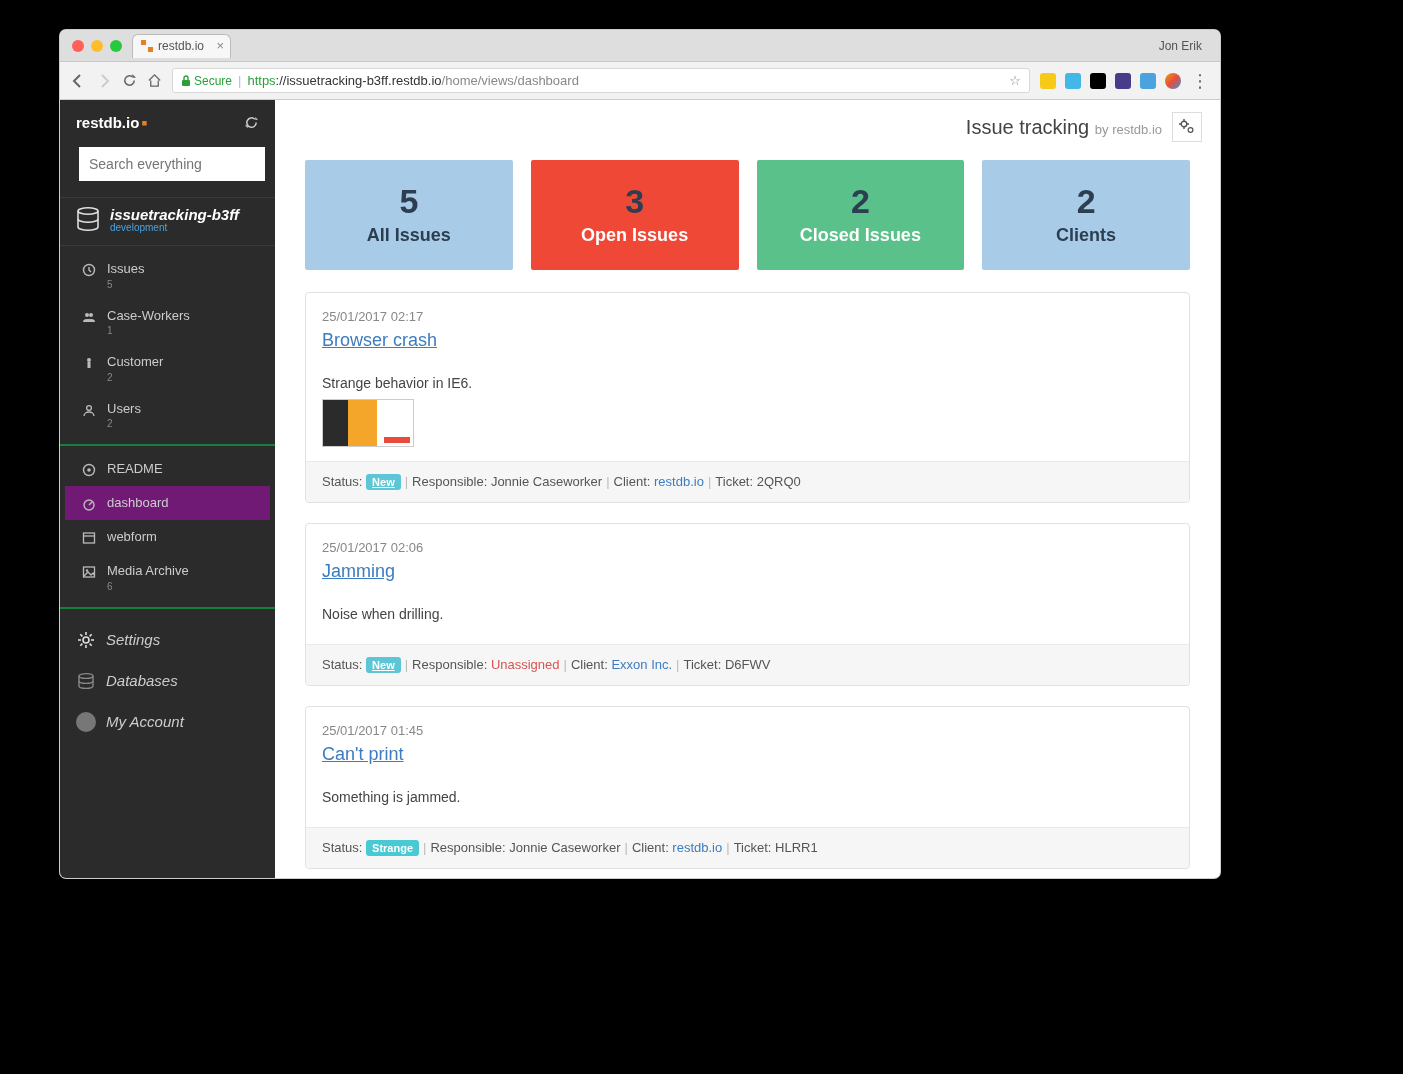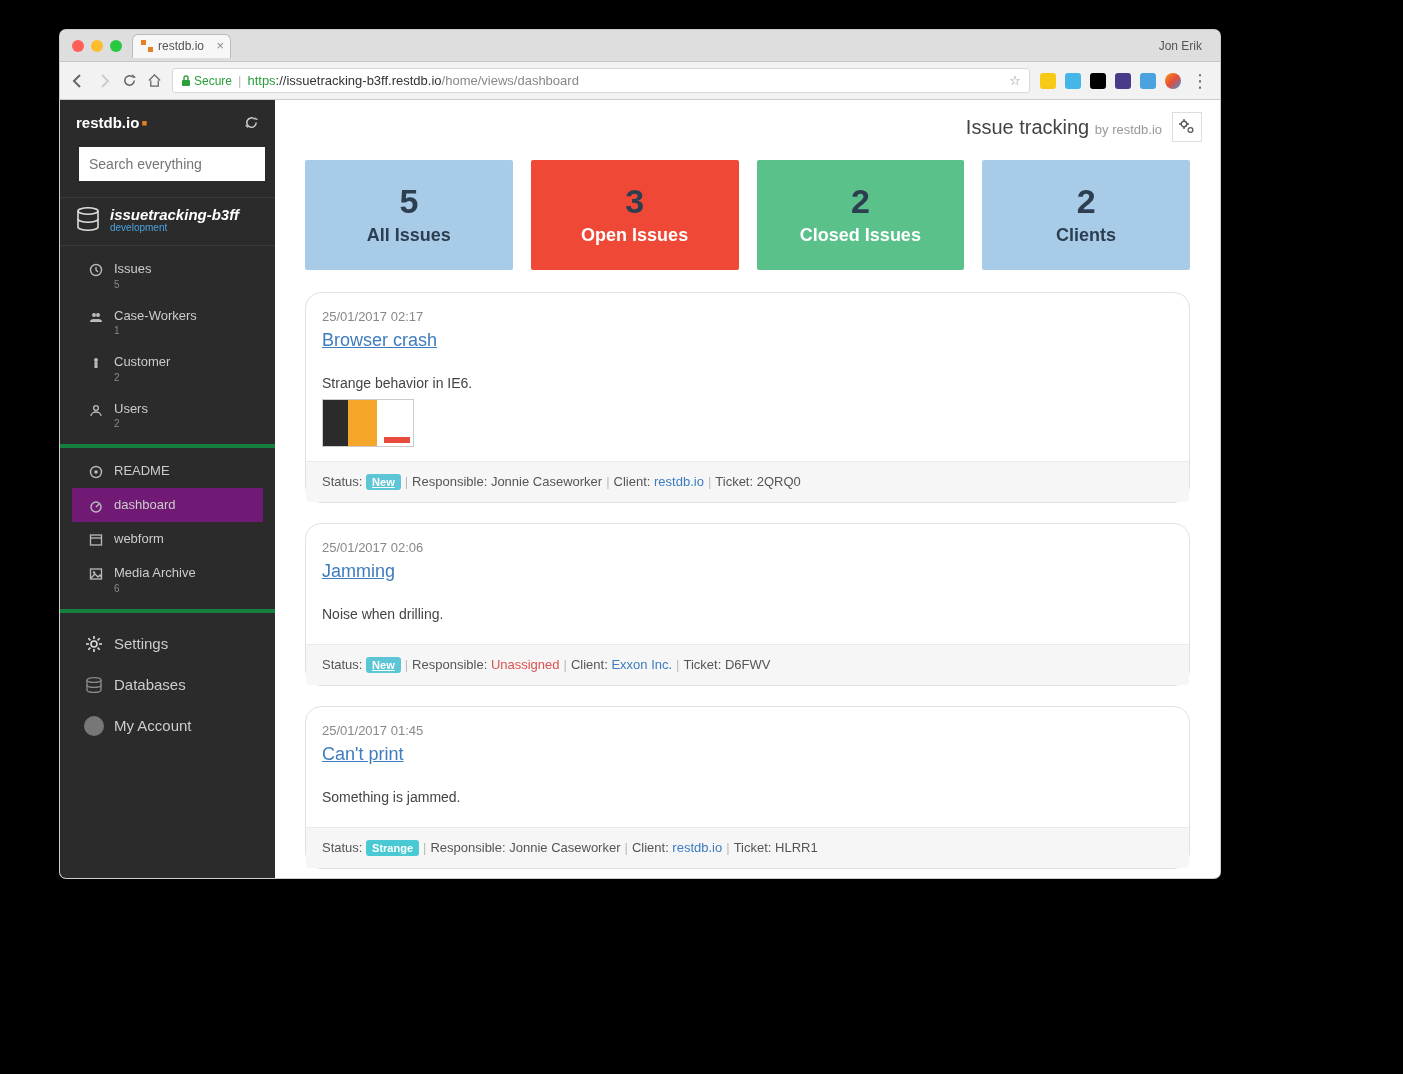--- a/index.html
+++ b/index.html
@@ -31,44 +31,44 @@
 .sb-header { display: flex; align-items: center; justify-content: space-between; padding: 14px 16px 10px; }
 .brand { font-size: 15px; font-weight: 600; color: #fff; display: flex; align-items: center; gap: 2px; }
 .brand .dot { color: #e67e22; font-size: 18px; line-height: 10px; }
 .sb-search { margin: 6px 10px 16px; padding-left: 9px; }
 .sb-search input { width: 100%; padding: 9px 10px; font-size: 14px; border: none; background: #fff; color: #555; }
 .db-block { padding: 8px 16px 12px; display: flex; align-items: center; gap: 10px; border-top: 1px solid #3a3a3a; border-bottom: 1px solid #3a3a3a; }
 .db-icon { color: #ddd; }
 .db-meta { display: flex; flex-direction: column; }
 .db-name { font-size: 15px; font-weight: 700; font-style: italic; color: #fff; }
 .db-env { font-size: 10px; color: #4aa3df; margin-top: -1px; }
-.sb-section { padding: 6px 12px; border-bottom: 4px solid #15803d; }
+.sb-section { padding: 6px 5px; border-bottom: 2px solid #15803d; }
 .sb-item { display: flex; align-items: flex-start; gap: 10px; padding: 9px 16px 8px; color: #ccc; font-size: 13px; cursor: pointer; }
 .sb-item.active { background: #701a75; }
 .sb-item .icon-slot { width: 16px; height: 16px; display: flex; align-items: center; justify-content: center; color: #bbb; flex-shrink: 0; margin-top: 1px; }
 .sb-item .item-text { display: flex; flex-direction: column; line-height: 1.2; }
 .sb-item .item-count { font-size: 10px; color: #888; margin-top: 2px; }
-.sb-bottom { padding: 10px 8px; }
+.sb-bottom { padding: 10px 0; font-style: italic; }
 .sb-bottom .sb-item { font-size: 15px; padding: 10px 16px; align-items: center; }
 .sb-bottom .sb-item .icon-slot { width: 20px; height: 20px; }
 .avatar { width: 20px; height: 20px; border-radius: 50%; background: #777; display: inline-block; }
 .main { flex: 1; background: #fff; overflow-y: auto; }
 .top-bar { display: flex; align-items: center; justify-content: flex-end; padding: 12px 18px 18px; }
 .app-title { font-size: 20px; color: #444; font-weight: 400; }
 .app-title .sub { font-size: 13px; color: #999; font-weight: 400; }
 .gear-btn { width: 30px; height: 30px; border: 1px solid #ddd; margin-left: 10px; display: flex; align-items: center; justify-content: center; color: #555; cursor: pointer; }
 .content { padding: 0 30px 30px; }
 .stats { display: flex; gap: 18px; margin-bottom: 22px; }
 .stat-card { flex: 1; text-align: center; padding: 22px 10px 24px; border-radius: 2px; }
 .stat-value { font-size: 34px; font-weight: 700; }
 .stat-label { font-size: 18px; font-weight: 600; margin-top: 4px; }
 .stat-blue { background: #a8cbe8; color: #2c3e50; }
 .stat-red { background: #ef4836; color: #fff; } .stat-red .stat-value { color: #2c3e50; }
 .stat-green { background: #5bc18b; color: #fff; } .stat-green .stat-value { color: #2c3e50; }
-.issue-card { border: 1px solid #e1e1e1; border-radius: 16px; margin-bottom: 20px; background: #fff; }
+.issue-card { border: 1px solid #e1e1e1; border-radius: 4px; margin-bottom: 20px; background: #fff; }
 .issue-body { padding: 16px 16px 14px; }
 .issue-time { font-size: 13px; color: #888; margin-bottom: 6px; }
 .issue-title { font-size: 18px; color: #3d7cbf; font-weight: 400; margin-bottom: 8px; text-decoration: underline; }
 .issue-desc { font-size: 14px; color: #444; margin-bottom: 8px; margin-top: 24px; }
 .thumb { width: 92px; height: 48px; background: linear-gradient(90deg, #2b2b2b 0 28%, #f4a62a 28% 60%, #fff 60% 100%); border: 1px solid #ccc; margin-top: 4px; position: relative; }
 .thumb::after { content: ""; position: absolute; right: 3px; bottom: 3px; width: 26px; height: 6px; background: #e74c3c; }
 .issue-footer { background: #f6f6f6; border-top: 1px solid #eaeaea; padding: 12px 16px; font-size: 13px; color: #555; border-radius: 0 0 4px 4px; }
 .issue-footer .pipe { color: #bbb; margin: 0 4px; }
 .link { color: #3d7cbf; }
 .badge { display: inline-block; padding: 2px 6px; border-radius: 3px; color: #fff; font-size: 11px; font-weight: 600; }

